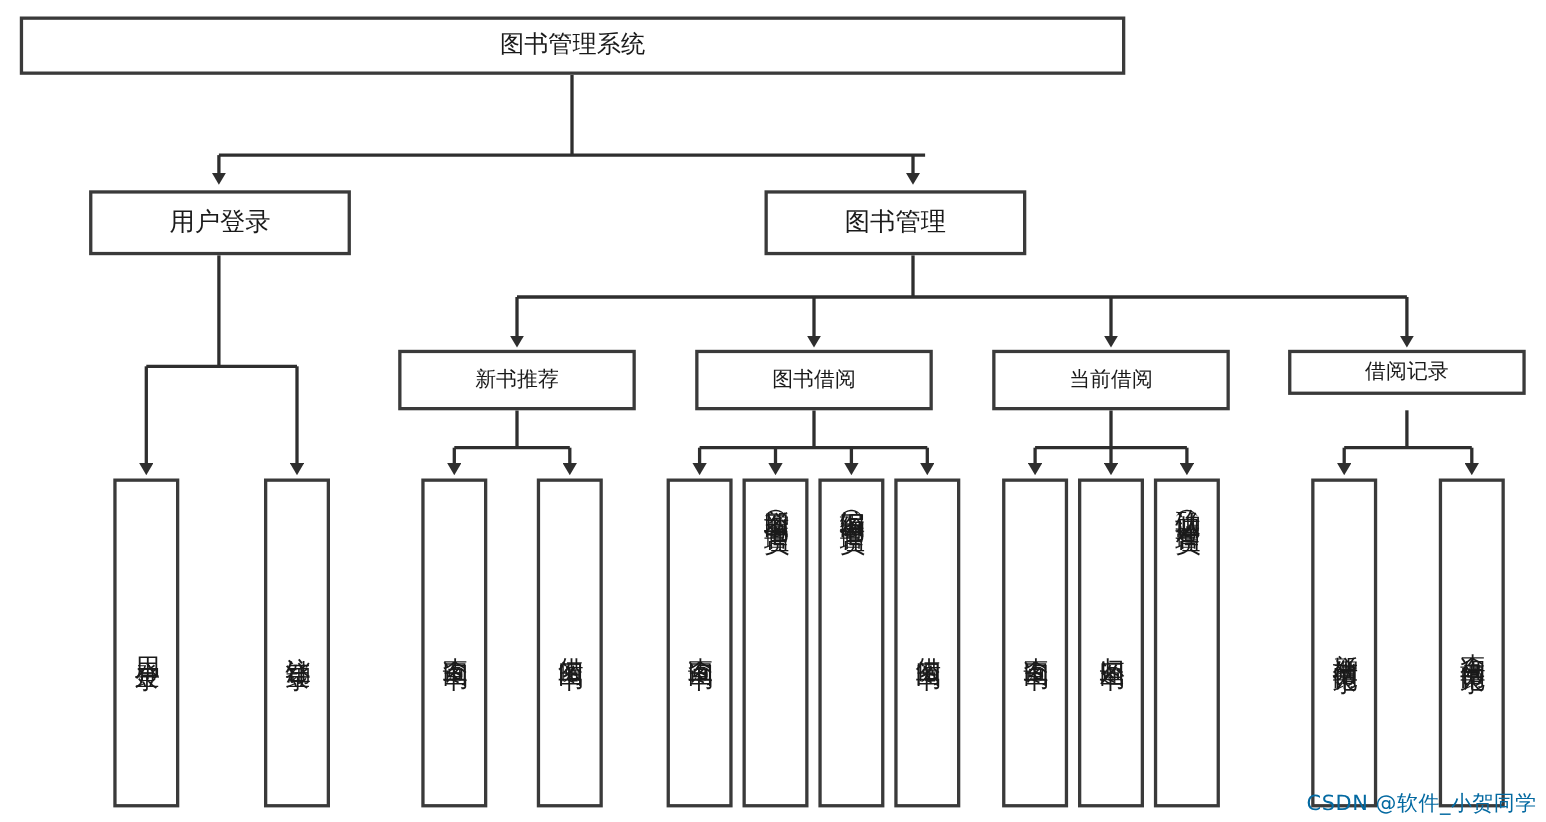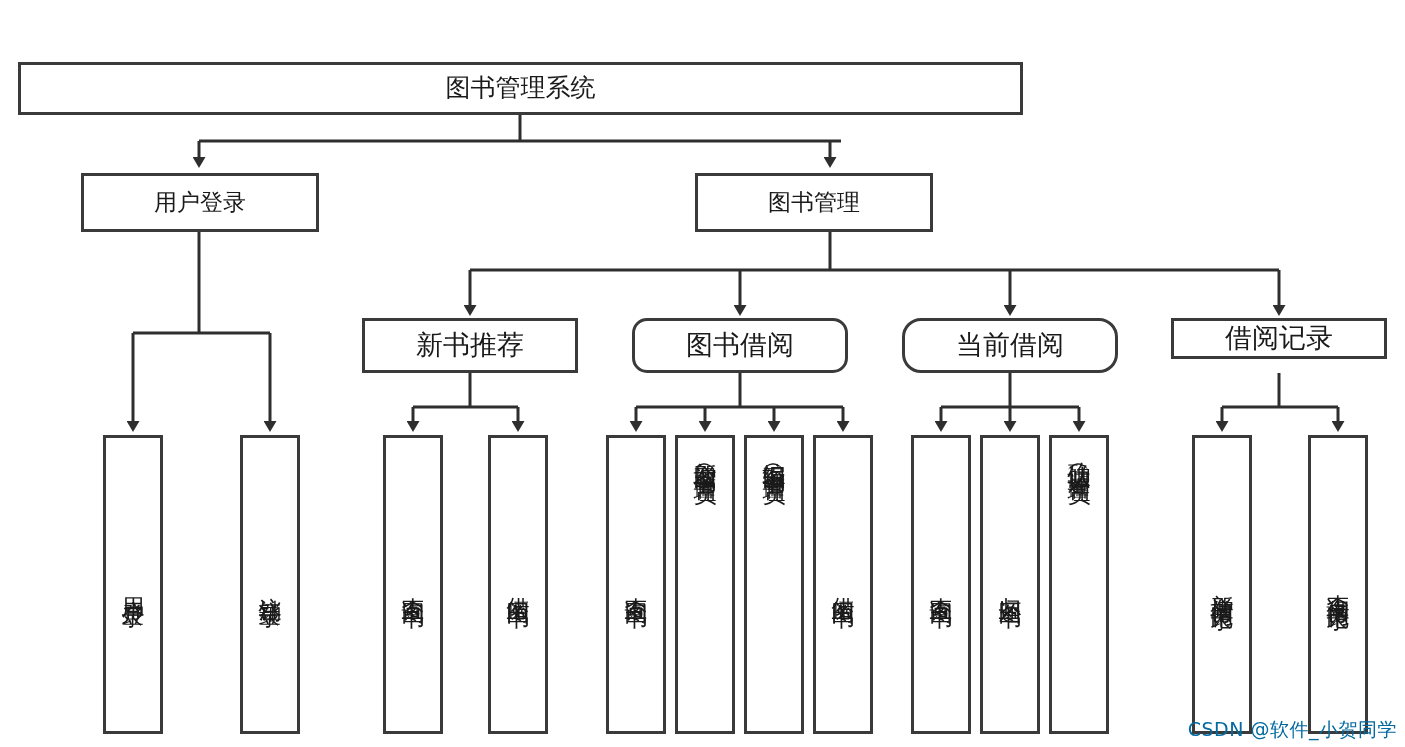--- a/index.html
+++ b/index.html
@@ -32,30 +32,29 @@
     position: absolute;
     box-sizing: border-box;
     background: #ffffff;
     border: 3px solid #3a3a3a;
     display: flex;
     align-items: center;
     justify-content: center;
     color: #1a1a1a;
   }
   .node.level-0 {
-    font-size: 25px;
-    border-width: 3px;
-    margin-top: 47px;
+    font-size: 22px;
+    border-width: 3px;
   }
   .node.level-1 {
     font-size: 23px;
     border-width: 3px;
   }
   .node.level-2 {
-    font-size: 27px;
+    font-size: 19px;
     border-width: 3px;
   }
   .node.leaf {
     border-width: 3px;
     align-items: flex-start;
     justify-content: center;
     padding-top: 0;
   }
   .node-label {
     display: block;
@@ -155,25 +154,25 @@
   </div>
 
   <div class="node level-1" style="left:695px; top:173px; width:238px; height:59px;">
     <span class="node-label">图书管理</span>
   </div>
 
   <div class="node level-2" style="left:362px; top:318px; width:216px; height:55px;">
     <span class="node-label">新书推荐</span>
   </div>
 
-  <div class="node level-2" style="left:632px; top:318px; width:216px; height:55px;border-radius:15px;">
+  <div class="node level-2" style="left:632px; top:318px; width:216px; height:55px;">
     <span class="node-label">图书借阅</span>
   </div>
 
-  <div class="node level-2" style="left:902px; top:318px; width:216px; height:55px;border-radius:19px;">
+  <div class="node level-2" style="left:902px; top:318px; width:216px; height:55px;">
     <span class="node-label">当前借阅</span>
   </div>
 
   <div class="node level-2" style="left:1171px; top:318px; width:216px; height:41px;">
     <span class="node-label">借阅记录</span>
   </div>
 
   <div class="node leaf" style="left:103px; top:435px; width:60px; height:299px;">
     <div class="leaf-inner">
       <span class="node-label">用户登录</span>

